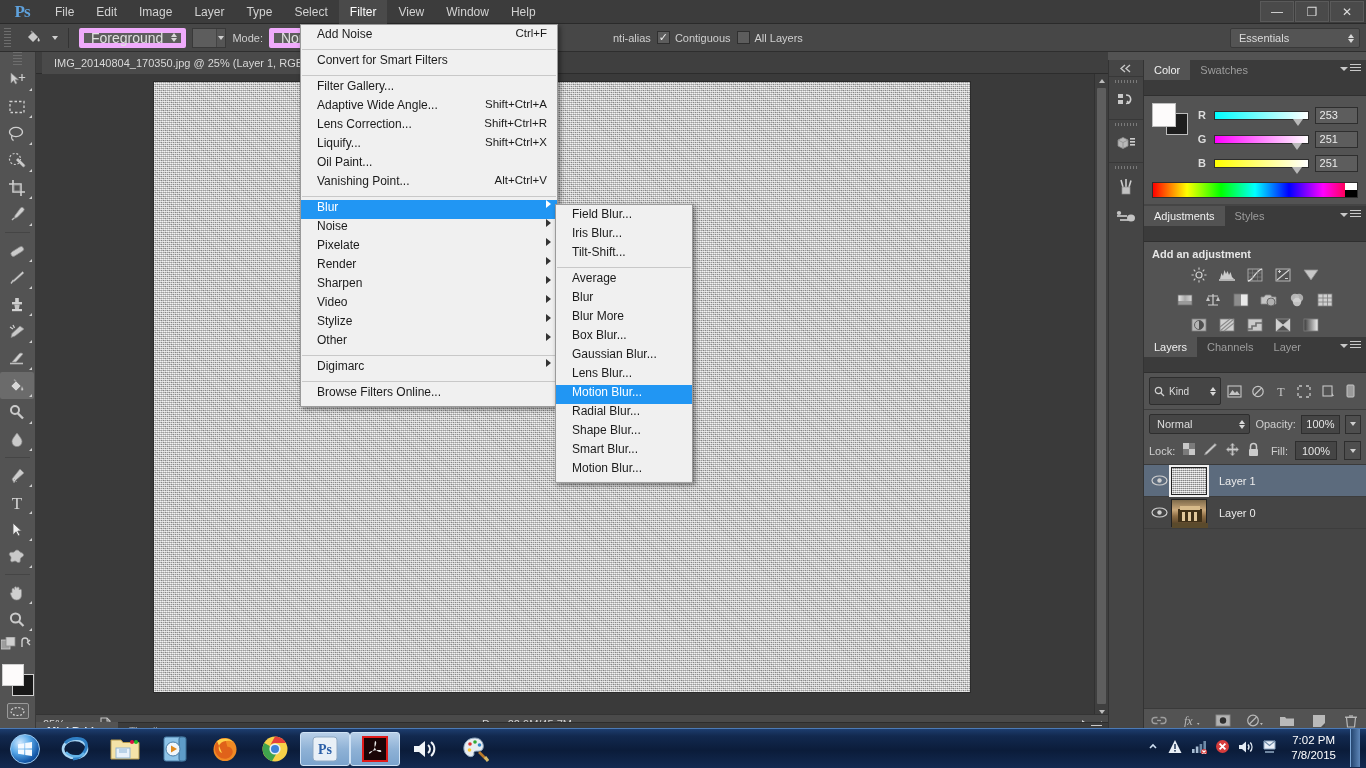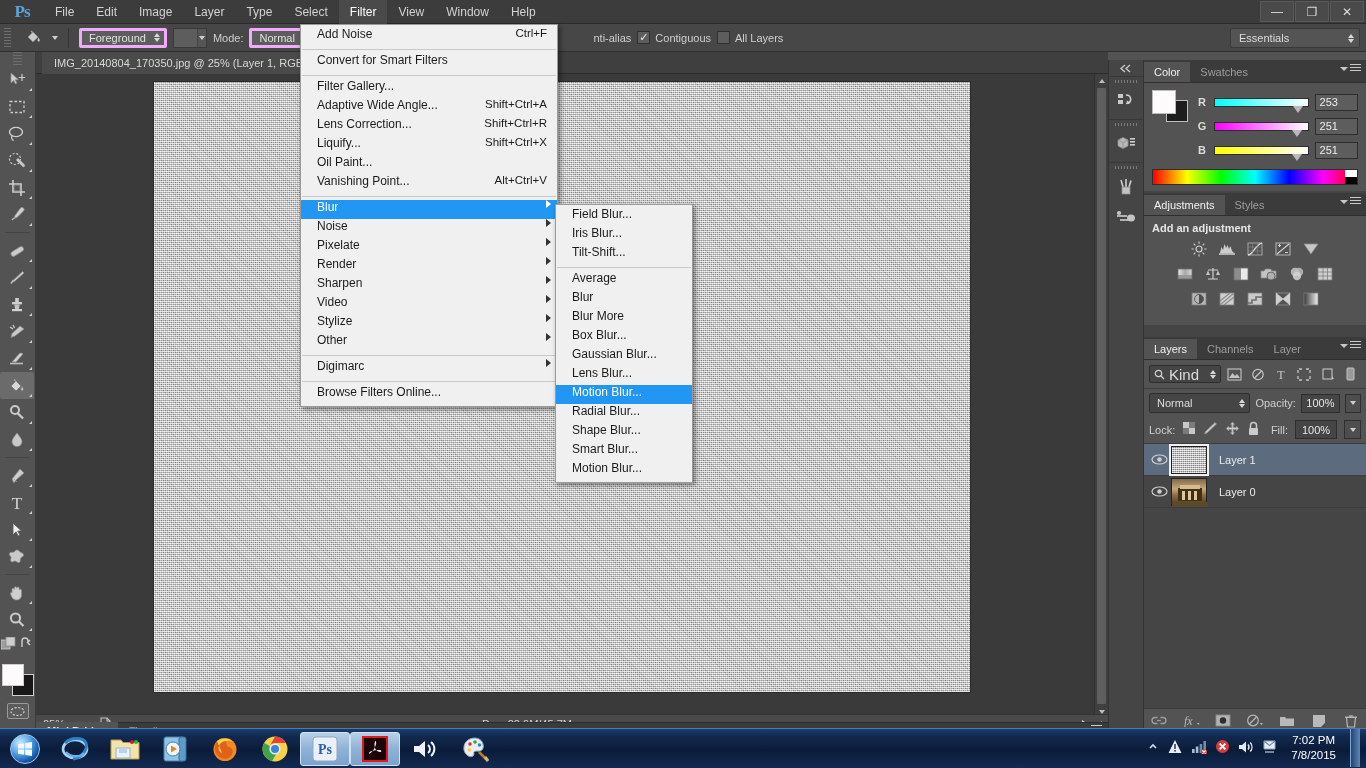--- a/index.html
+++ b/index.html
@@ -39,22 +39,22 @@
     background:#474747; border-bottom:1px solid #2e2e2e;
     display:flex; align-items:center; gap:6px; padding-left:4px;
   }
   .grip{ width:7px;height:20px;
     background:repeating-linear-gradient(to bottom,#6e6e6e 0 1px,transparent 1px 3px);
     margin-right:3px;}
   .opt-tool{ width:26px;height:22px;display:flex;align-items:center;justify-content:center;}
   .tiny-tri{ width:0;height:0;border-left:3px solid transparent;border-right:3px solid transparent;border-top:4px solid #cfcfcf;}
   .vsep{ width:1px;height:20px;background:#333; margin:0 4px;}
   .combo{
-    height:20px; background:#5d5d5d; border:3px solid #f0abfc; border-radius:2px;
-    display:flex;align-items:center; padding:0 4px 0 7px; color:#e0e0e0; font-size:11px; gap:6px;
+    height:20px; background:#5d5d5d; border:5px solid #f0abfc; border-radius:2px;
+    display:flex;align-items:center; padding:0 4px 0 7px; color:#e0e0e0; font-size:14px; gap:6px;
   }
   .spin{ display:flex;flex-direction:column; gap:1px; margin-left:2px;}
   .spin i{ width:0;height:0;border-left:3px solid transparent;border-right:3px solid transparent;}
   .spin i.up{ border-bottom:4px solid #d8d8d8;}
   .spin i.dn{ border-top:4px solid #d8d8d8;}
   .swatchbox{ width:34px;height:20px;background:#5d5d5d;border:1px solid #393939;display:flex;}
   .swatchbox .sb{flex:1;}
   .swatchbox .arr{width:9px;background:#555;display:flex;align-items:center;justify-content:center;border-left:1px solid #444;}
   .lbl{ font-size:11px;color:#cfcfcf;}
   .chk{ width:13px;height:13px;background:#5d5d5d;border:1px solid #2f2f2f;display:inline-flex;align-items:center;justify-content:center;
@@ -135,21 +135,21 @@
   }
   .rail-collapse{height:16px;display:flex;align-items:center;justify-content:center;}
   .rail-group{border-top:1px solid #383838;padding-bottom:3px;}
   .rail-grip{height:9px;
     background:repeating-linear-gradient(to right,#7a7a7a 0 1px,transparent 1px 3px) center/22px 3px no-repeat;}
   .rail-ic{height:30px;display:flex;align-items:center;justify-content:center;}
 
   
   .panels{position:absolute;right:0;top:60px;width:222px;bottom:36px;background:#454545;}
   .panel{background:#454545;}
-  .tabrow{display:flex;align-items:flex-end;height:23px;background:#3b3b3b;position:relative;border-bottom:1px solid #2f2f2f;}
+  .tabrow{display:flex;align-items:flex-start;height:36px;background:#3b3b3b;position:relative;border-bottom:1px solid #2f2f2f;}
   .ptab{height:20px;display:flex;align-items:center;padding:0 10px;font-size:11px;color:#9d9d9d;}
   .ptab.active{background:#535353;color:#f0f0f0;}
   .pmenu{position:absolute;right:5px;top:4px;display:flex;align-items:center;gap:2px;}
   .hamb{width:11px;height:9px;background:repeating-linear-gradient(to bottom,#c9c9c9 0 1px,transparent 1px 3px);}
   .pmenu .tri{width:0;height:0;border-left:4px solid transparent;border-right:4px solid transparent;border-top:4px solid #c9c9c9;}
 
   
   .colorbody{background:#535353;padding:7px 8px 0;position:relative;height:108px;}
   .cp-sw{position:relative;width:36px;height:32px;float:left;margin-right:6px;}
   .cp-sw .bg{position:absolute;right:0;bottom:0;width:22px;height:22px;background:#1d1d1d;border:1px solid #bdbdbd;}
@@ -165,21 +165,21 @@
   .spectrum .wb{position:absolute;right:0;top:0;width:12px;height:100%;background:linear-gradient(to bottom,#fff 0 50%,#000 50% 100%);}
 
   
   .adjbody{background:#535353;padding:6px 8px 10px;}
   .adj-title{font-size:11px;color:#e6e6e6;font-weight:bold;margin-bottom:6px;}
   .adj-row{display:flex;justify-content:center;gap:8px;margin-bottom:7px;}
   .adj-ic{width:20px;height:18px;display:flex;align-items:center;justify-content:center;}
 
   
   .lay-tools{display:flex;align-items:center;gap:3px;background:#535353;padding:4px 5px;border-bottom:1px solid #3d3d3d;}
-  .kind{height:18px;width:74px;background:#454545;border:1px solid #2e2e2e;border-radius:2px;display:flex;align-items:center;gap:4px;padding:0 4px;font-size:15px;color:#dcdcdc;}
+  .kind{height:28px;width:74px;background:#454545;border:1px solid #2e2e2e;border-radius:2px;display:flex;align-items:center;gap:4px;padding:0 4px;font-size:10px;color:#dcdcdc;}
   .lt-ic{width:21px;height:20px;display:flex;align-items:center;justify-content:center;}
   .blendrow{display:flex;align-items:center;gap:5px;background:#535353;padding:4px 5px;}
   .blend{height:20px;width:108px;background:#454545;border:1px solid #2e2e2e;border-radius:2px;
     display:flex;align-items:center;justify-content:space-between;padding:0 4px 0 7px;font-size:11px;color:#dedede;}
   .numfield{height:19px;width:42px;background:#454545;border:1px solid #2e2e2e;display:flex;align-items:center;justify-content:center;font-size:11px;color:#e6e6e6;}
   .numdrop{height:19px;width:17px;background:#4e4e4e;border:1px solid #2e2e2e;display:flex;align-items:center;justify-content:center;}
   .lockrow{display:flex;align-items:center;gap:7px;background:#535353;padding:3px 5px 4px;border-bottom:1px solid #3a3a3a;}
   .layer-row{display:flex;align-items:center;height:32px;border-bottom:1px solid #3d3d3d;padding-left:3px;background:#454545;}
   .layer-row.sel{background:#5c6b7d;}
   .eye{width:24px;display:flex;align-items:center;justify-content:center;}

